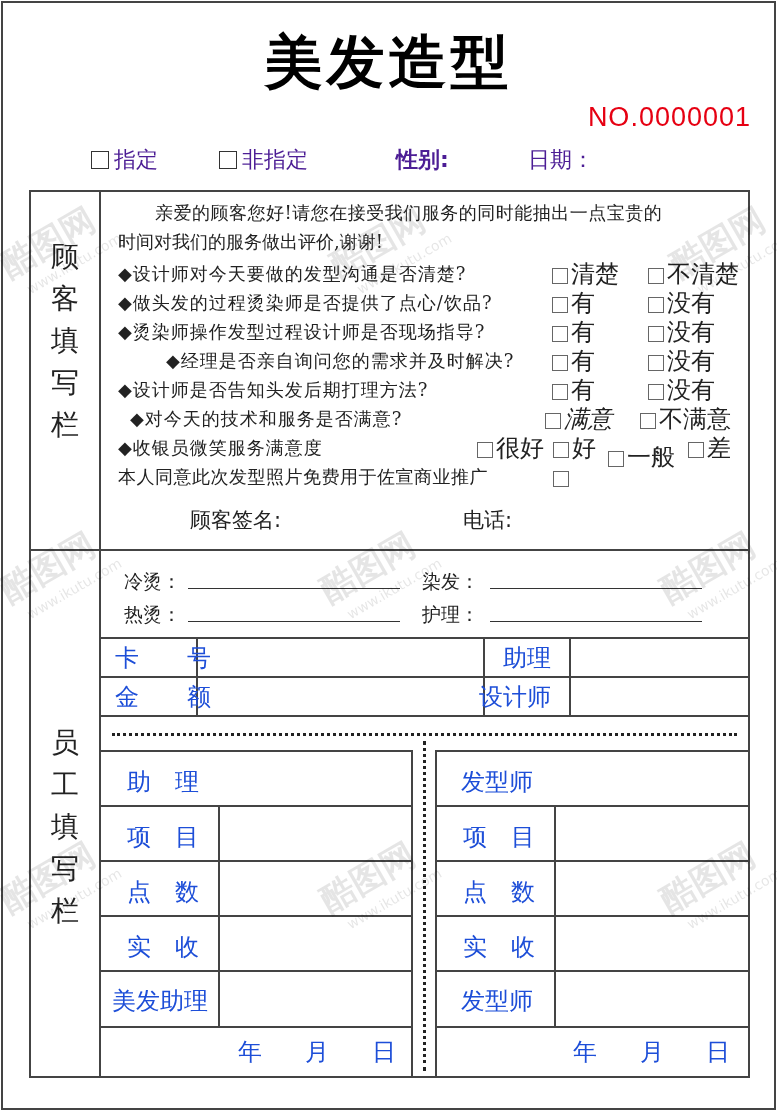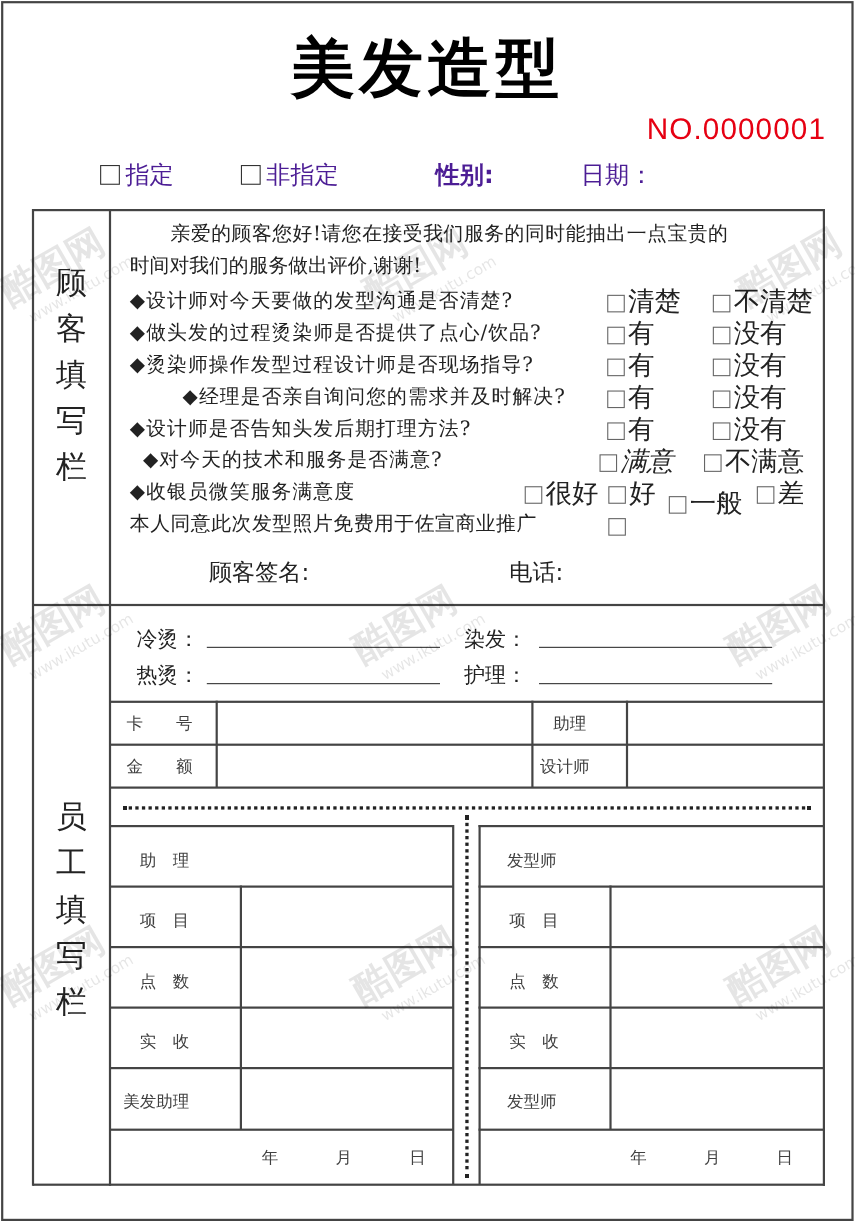--- a/index.html
+++ b/index.html
@@ -19,21 +19,21 @@
   .line-h { position: absolute; height: 0; border-top: 2px solid #444; }
   .line-v { position: absolute; width: 0; border-left: 2px solid #444; }
   .thin-h { position: absolute; height: 0; border-top: 1.5px solid #333; }
   .dots-h { position: absolute; height: 0; border-top: 3px dotted #222; }
   .dots-v { position: absolute; width: 0; border-left: 3px dotted #222; }
   .side-label { position: absolute; font-size: 28px; width: 40px; text-align: center; line-height: 42px; color: #222; }
   .txt { position: absolute; font-size: 18px; line-height: 26px; white-space: nowrap; color: #222; }
   .q { position: absolute; font-size: 18px; line-height: 26px; white-space: nowrap; letter-spacing: 1px; }
   .opt { position: absolute; font-size: 24px; line-height: 26px; white-space: nowrap; }
   .sans { font-family: "DejaVu Sans", sans-serif; }
-  .cell-lbl { position: absolute; font-size: 15px; line-height: 28px; white-space: nowrap; color: #404040; }
+  .cell-lbl { position: absolute; font-size: 24px; line-height: 28px; white-space: nowrap; color: #1d4ed8; }
   .wm { position: absolute; color: rgba(0,0,0,0.10); font-family: "DejaVu Sans", sans-serif; transform: rotate(-30deg);
         pointer-events: none; white-space: nowrap; }
   .wm .big { font-size: 34px; font-weight: bold; display: block; }
   .wm .small { font-size: 14px; display: block; margin-left: 10px; }
 </style>
 </head>
 <body>
 
 <div class="page-border"></div>
 
@@ -129,21 +129,21 @@
 <div class="line-v" style="left:483px; top:637px; height:79px;"></div>
 <div class="line-v" style="left:569px; top:637px; height:79px;"></div>
 
 <div class="cell-lbl" style="left:115px; top:644px;">卡　　号</div>
 <div class="abs" style="left:198px; top:639px; width:284px; height:36px;"></div>
 <div class="cell-lbl" style="left:503px; top:644px;">助理</div>
 <div class="abs" style="left:571px; top:639px; width:176px; height:36px;"></div>
 
 <div class="cell-lbl" style="left:115px; top:683px;">金　　额</div>
 <div class="abs" style="left:198px; top:678px; width:284px; height:36px;"></div>
-<div class="cell-lbl" style="left:491px; top:683px;">设计师</div>
+<div class="cell-lbl" style="left:479px; top:683px;">设计师</div>
 <div class="abs" style="left:571px; top:678px; width:176px; height:36px;"></div>
 
 <div class="dots-h" style="left:112px; top:733px; width:625px;"></div>
 <div class="dots-v" style="left:423px; top:741px; height:330px;"></div>
 
 <div class="line-h" style="left:100px; top:750px; width:312px;"></div>
 <div class="line-v" style="left:411px; top:750px; height:327px;"></div>
 <div class="line-h" style="left:100px; top:805px; width:312px;"></div>
 <div class="line-h" style="left:100px; top:860px; width:312px;"></div>
 <div class="line-h" style="left:100px; top:915px; width:312px;"></div>

